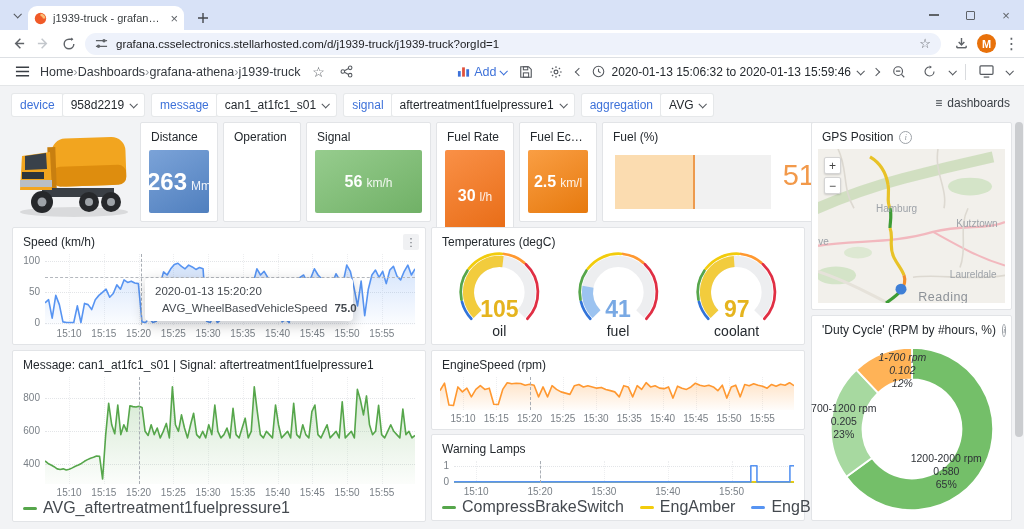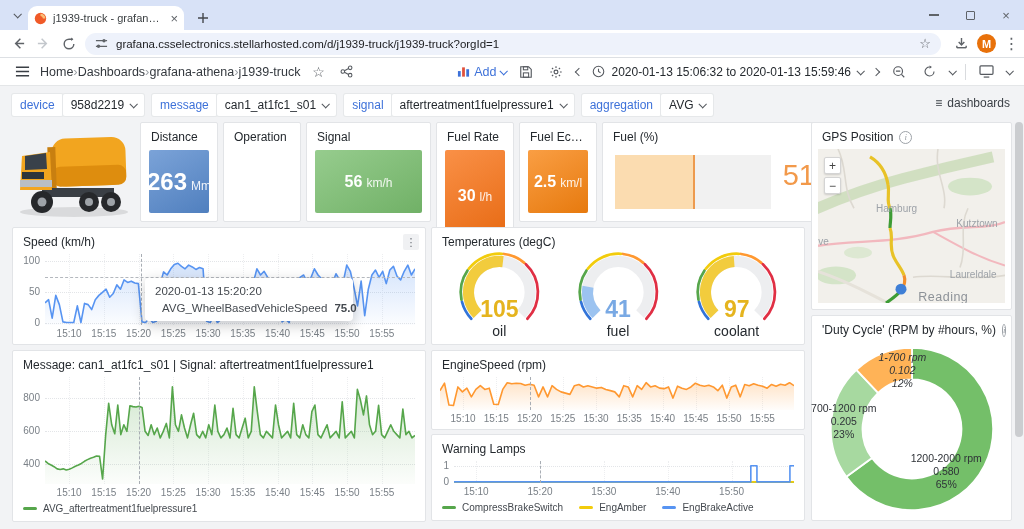--- a/index.html
+++ b/index.html
@@ -77,21 +77,21 @@
   .ygut { position:relative; grid-column:1; grid-row:1; }
   .ylab { position:absolute; right:5px; font-size:10px; color:#7A8087; }
   .plot { position:relative; grid-column:2; grid-row:1; }
   .csvg { position:absolute; inset:0; width:100%; height:100%; }
   .xaxis { position:relative; grid-column:2; grid-row:2; }
   .xlab { position:absolute; top:3px; transform:translateX(-50%); font-size:10px; color:#7A8087; white-space:nowrap; }
   .gl-h { position:absolute; left:0; right:0; border-top:1px dotted #E3E5E8; }
   .gl-v { position:absolute; top:0; bottom:0; border-left:1px dotted #EDEEF0; }
   .ch-v { position:absolute; top:0; bottom:0; border-left:1px dashed #A8ADB4; z-index:2; }
   .ch-h { position:absolute; left:0; right:0; border-top:1px dashed #B4B8BE; z-index:2; }
-  .legend { grid-column:1 / 3; grid-row:3; display:flex; align-items:center; gap:16px; padding-left:4px; font-size:10px; color:#44494F; }
+  .legend { grid-column:1 / 3; grid-row:3; display:flex; align-items:center; gap:16px; padding-left:4px; font-size:16px; color:#44494F; }
   .litem { display:flex; align-items:center; gap:6px; }
   .ldash { width:14px; height:3px; border-radius:2px; }
 
   
   .tooltip { position:absolute; left:132px; top:50px; width:208px; background:#fff; border-radius:4px; box-shadow:0 4px 14px rgba(0,0,0,.22); padding:7px 10px; z-index:6; font-size:11.5px; color:#44494F; }
   .tt-row { display:flex; align-items:center; gap:7px; margin-top:5px; }
   .tt-val { margin-left:auto; font-weight:700; }
 
   
   .gauges { position:absolute; left:8px; right:8px; top:24px; bottom:4px; display:flex; justify-content:space-around; }

